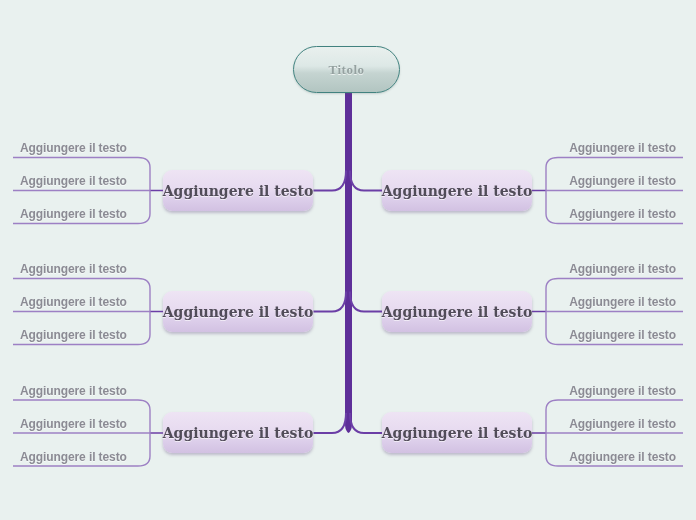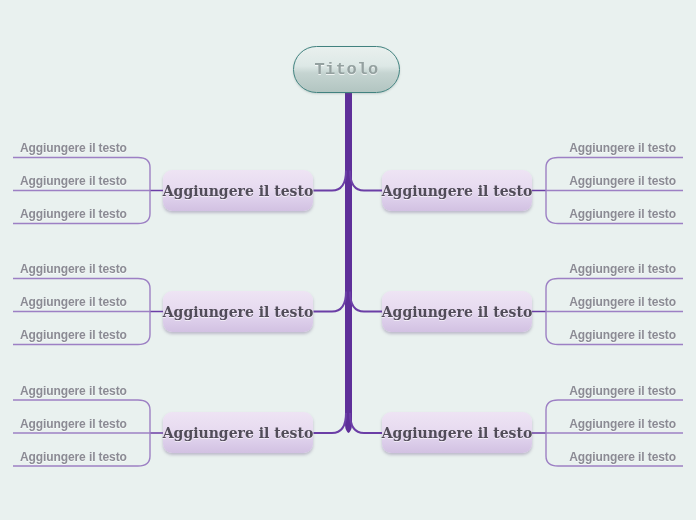--- a/index.html
+++ b/index.html
@@ -15,22 +15,22 @@
   .title-node{
     position:absolute;left:293px;top:46px;width:107px;height:47px;
     box-sizing:border-box;
     border:1.5px solid #41827f;
     border-radius:24px;
     background:linear-gradient(180deg,#e9f0ee 0%,#dde8e6 42%,#c5d4d1 58%,#b2c5c1 100%);
     display:flex;align-items:center;justify-content:center;
     box-shadow:0 1px 2px rgba(90,110,108,0.25);
   }
   .title-node span{
-    font-family:Liberation Mono, monospace;
-    font-weight:700;font-size:17px;color:#94a1a0;
+    font-family:Liberation Serif, serif;
+    font-weight:700;font-size:13px;color:#94a1a0;
     letter-spacing:0.5px;
     text-shadow:0 1px 0 rgba(255,255,255,0.75);
   }
 
   .branch-node{
     position:absolute;width:150px;height:41px;
     border-radius:9px;
     background:linear-gradient(180deg,#eee4f4 0%,#e7dbf0 45%,#dcceea 72%,#d2c1e2 100%);
     box-shadow:0 2px 3px rgba(109,86,134,0.35);
     display:flex;align-items:center;justify-content:center;

